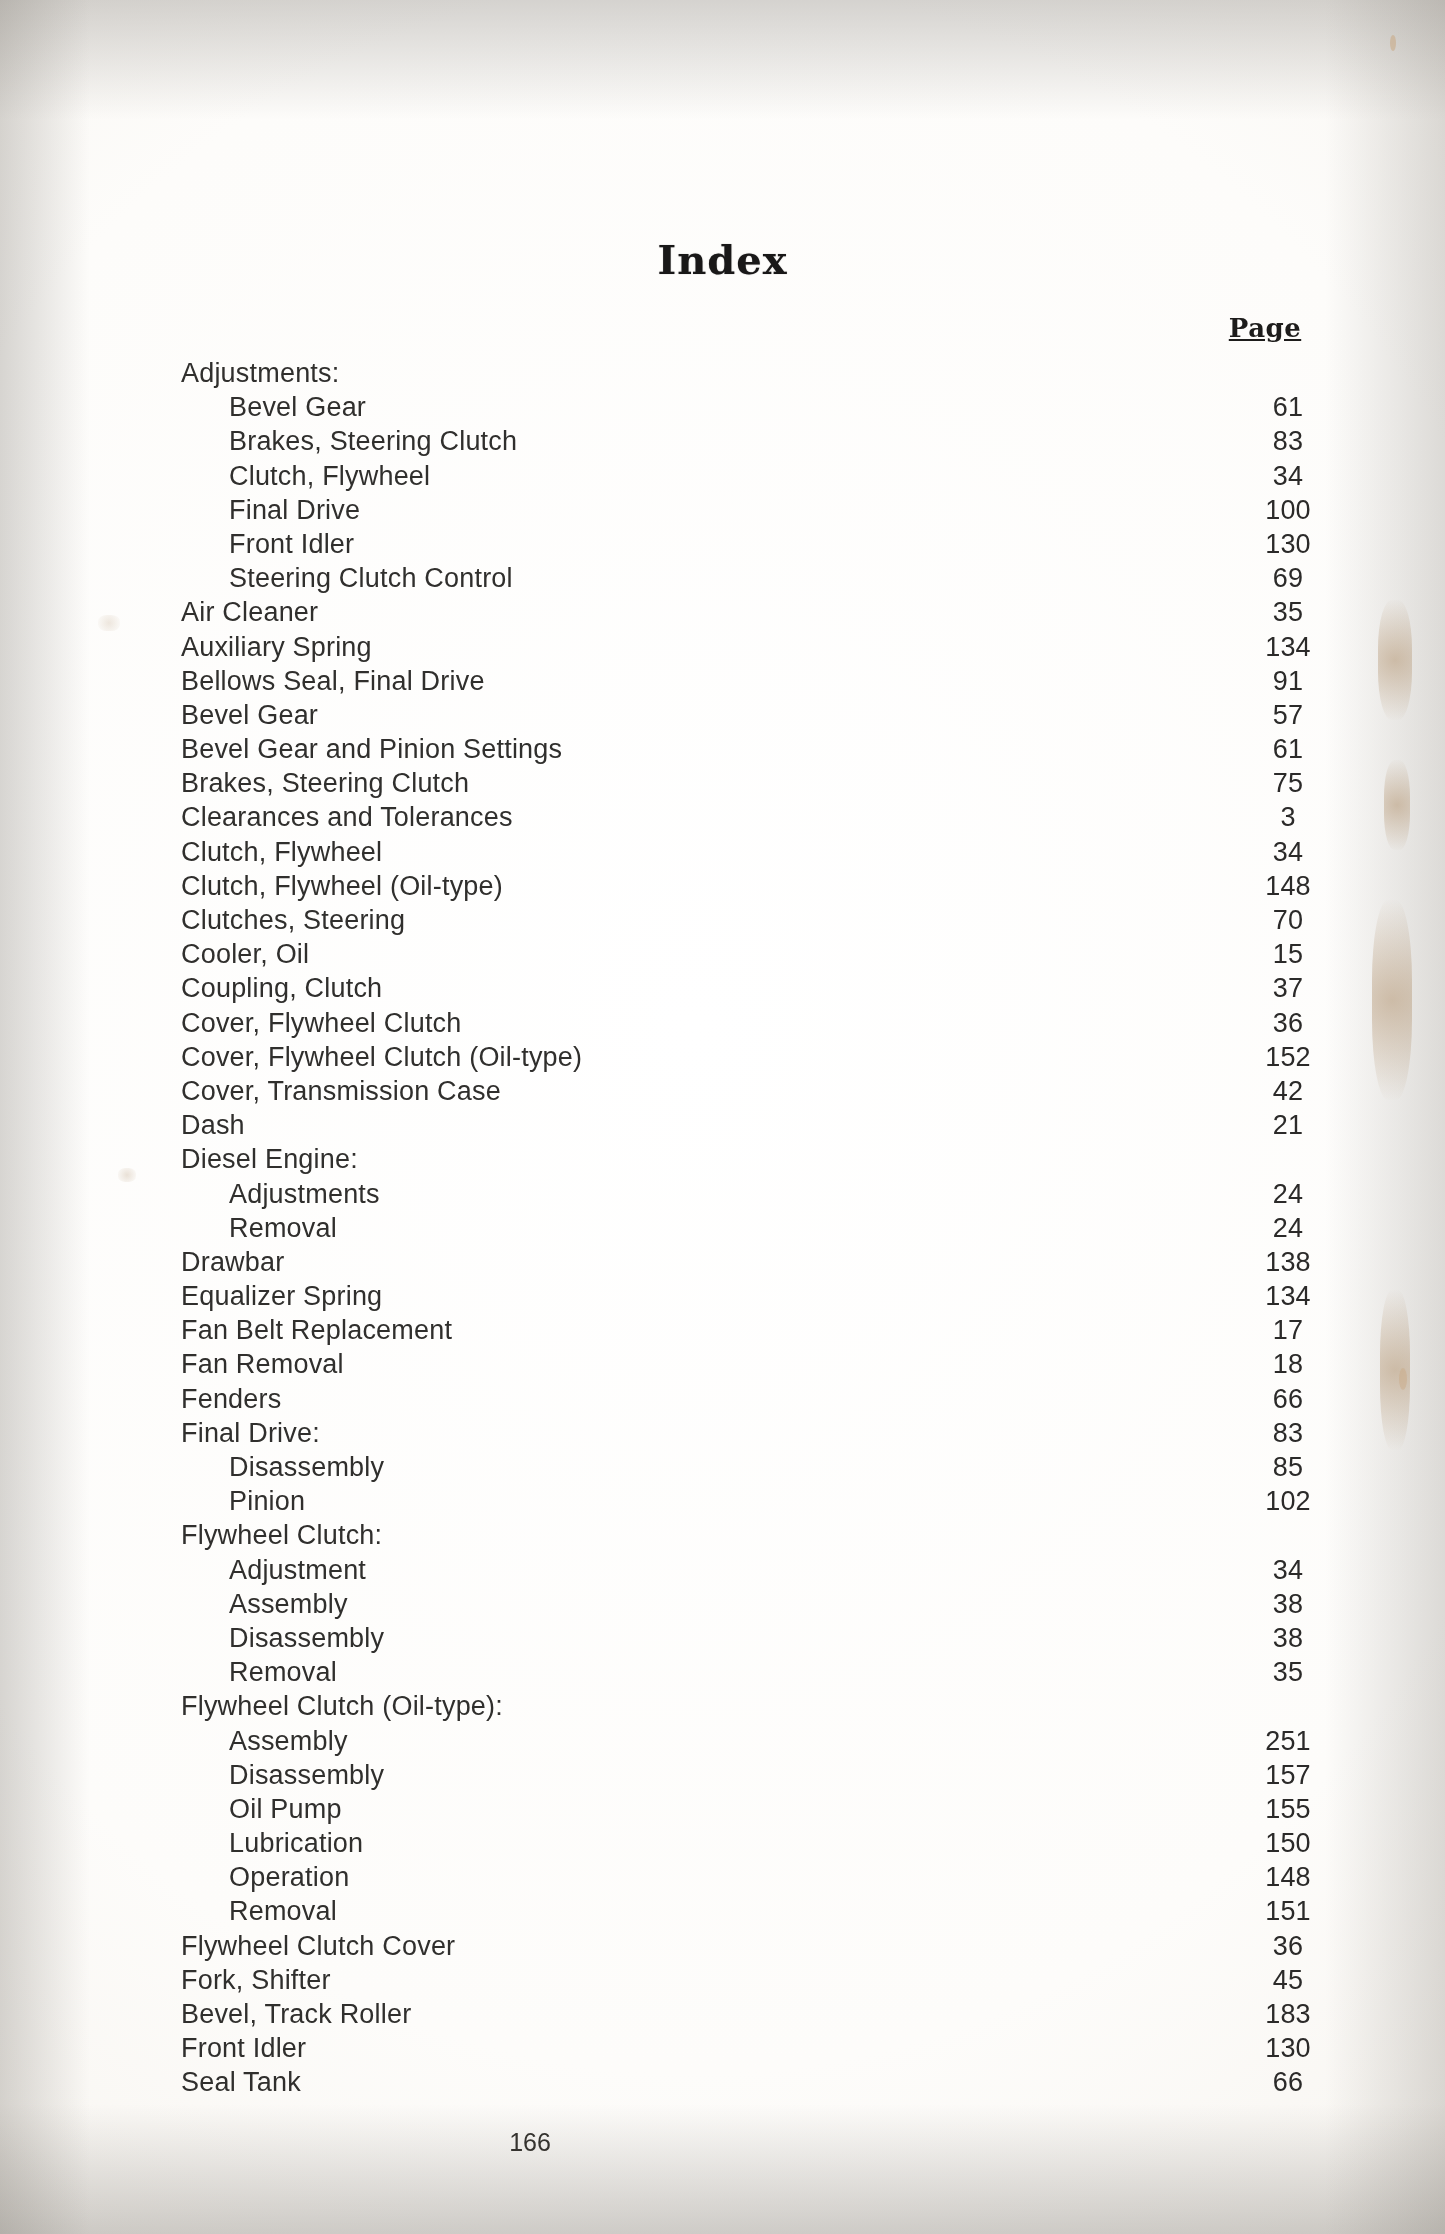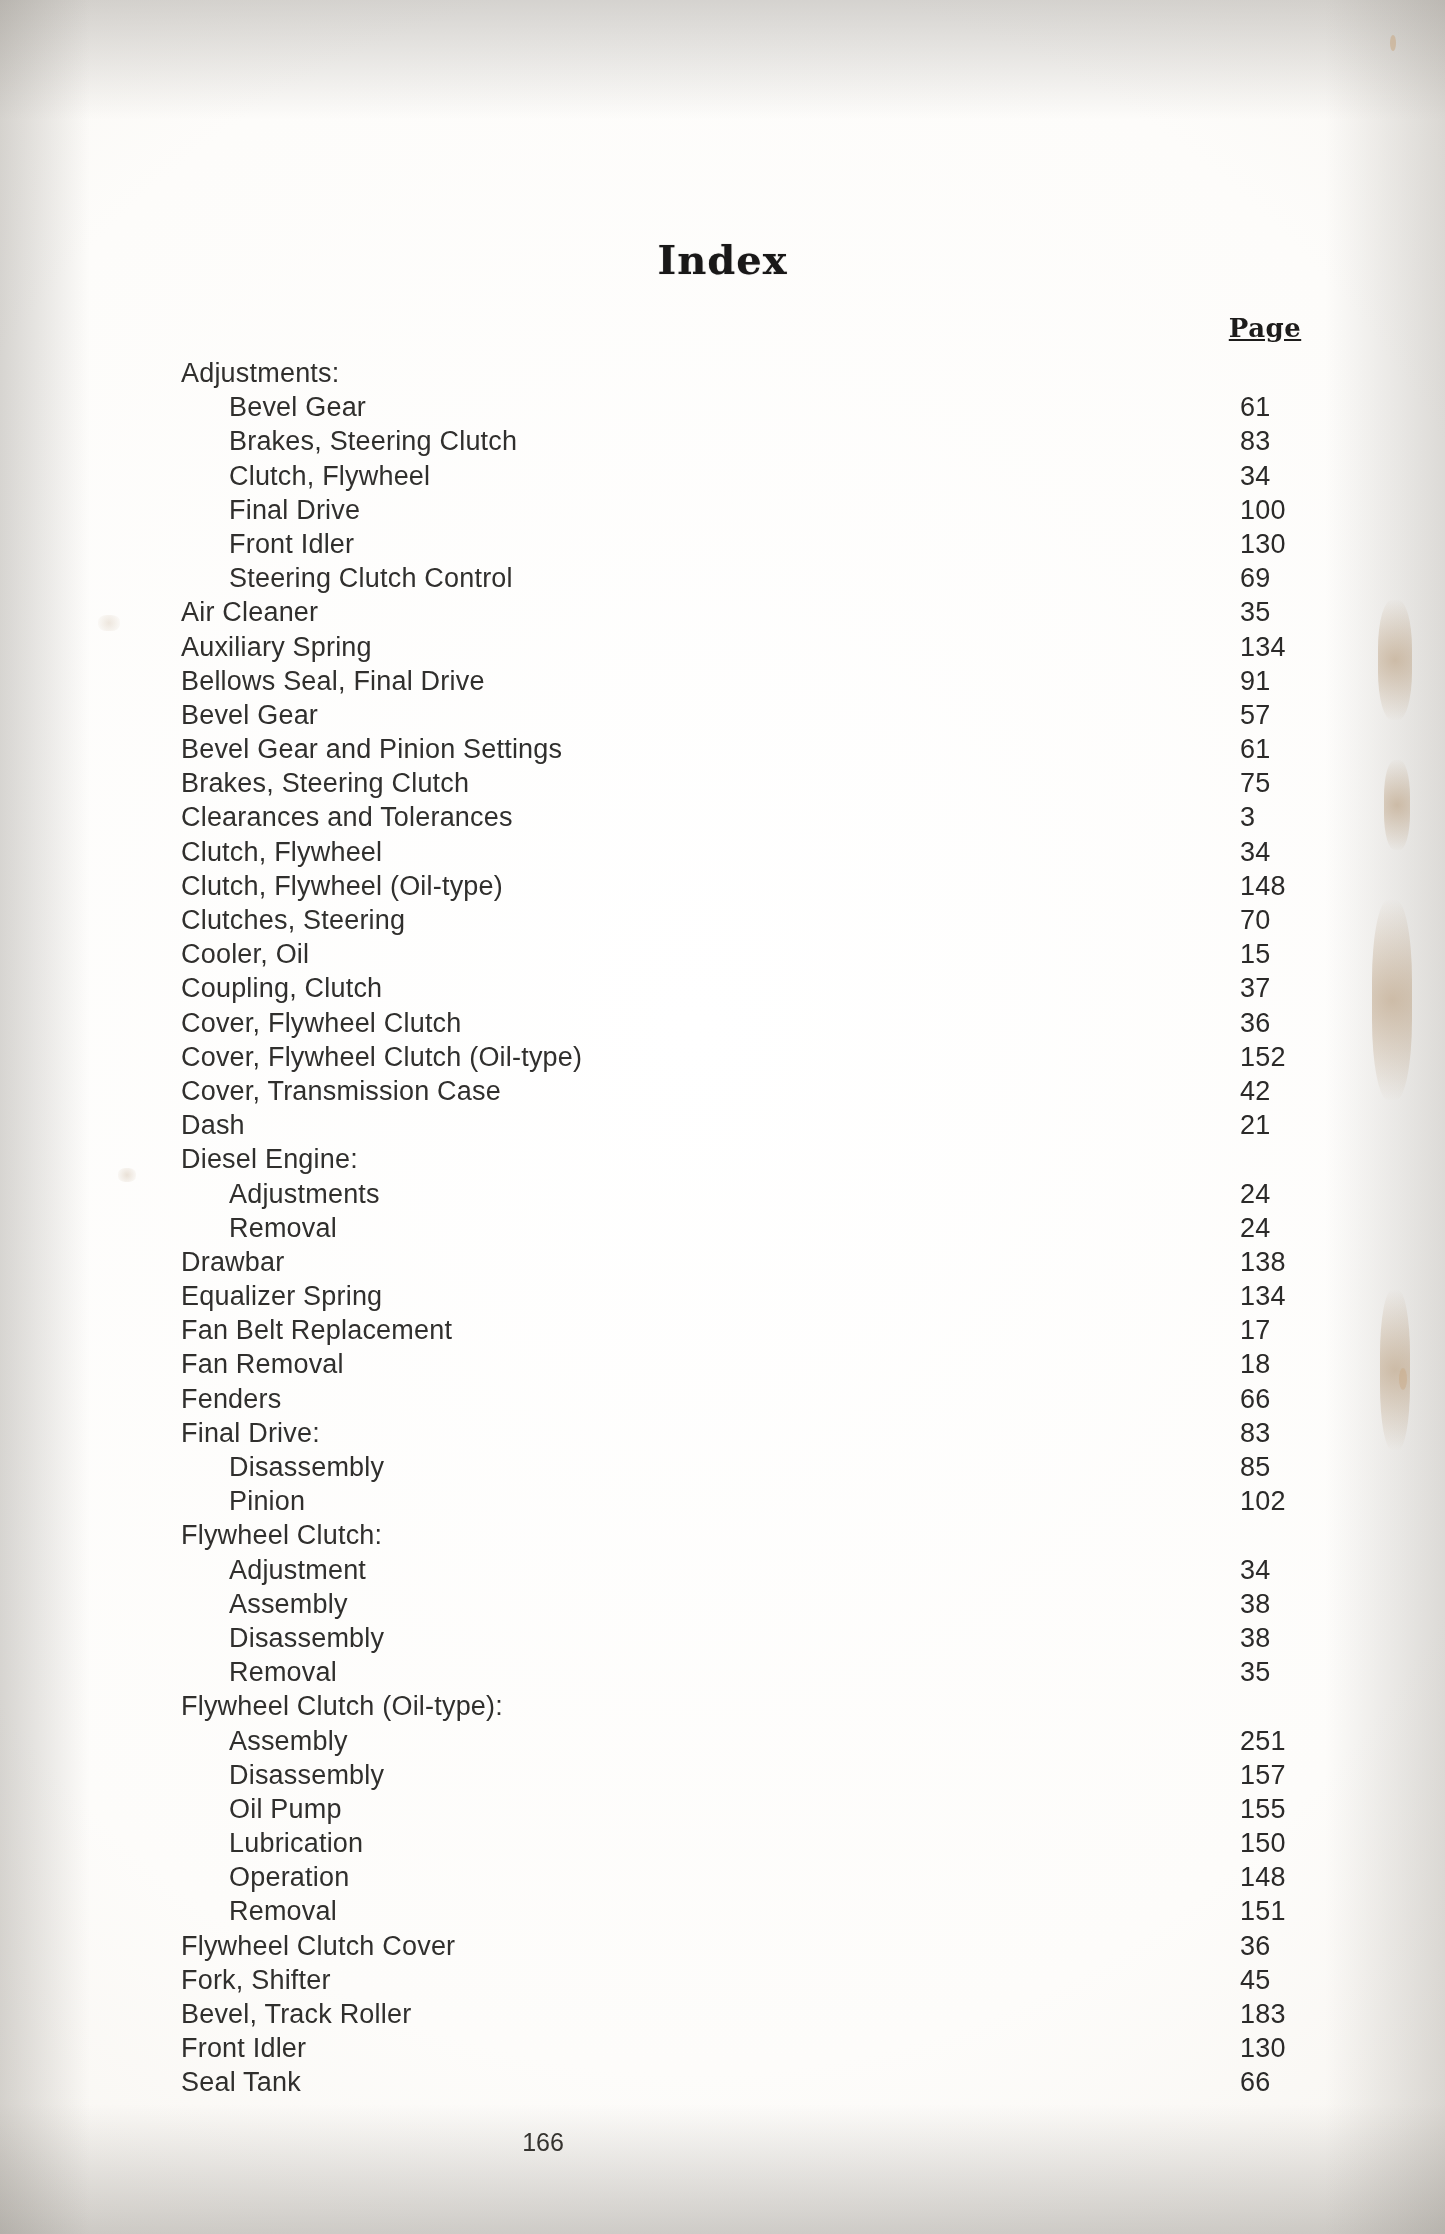--- a/index.html
+++ b/index.html
@@ -142,37 +142,36 @@
     background-image: radial-gradient(circle, #4a4846 0.9px, rgba(0,0,0,0) 1.2px);
     background-size: 62px 3px;
     background-repeat: repeat-x;
     background-position: left bottom;
     opacity: 0.85;
   }
   .leader.blank::after { background-image: none; }
 
   .entry-page {
     width: 96px;
-    text-align: left;
+    text-align: center;
     font-family: "Liberation Sans", "DejaVu Sans", sans-serif;
     font-size: 27px;
     color: #2b2a29;
     white-space: nowrap;
   }
 
   .folio {
     position: absolute;
     left: 0;
     top: 2128px;
     width: 1060px;
     text-align: center;
     font-family: "Liberation Sans", "DejaVu Sans", sans-serif;
     font-size: 25px;
     color: #35332f;
-    margin-left: 13px;
   }
 </style>
 </head>
 <body>
 
 <div class="page">
 
   <div class="paper"></div>
 
   <div class="edge-shadow-top"></div>

